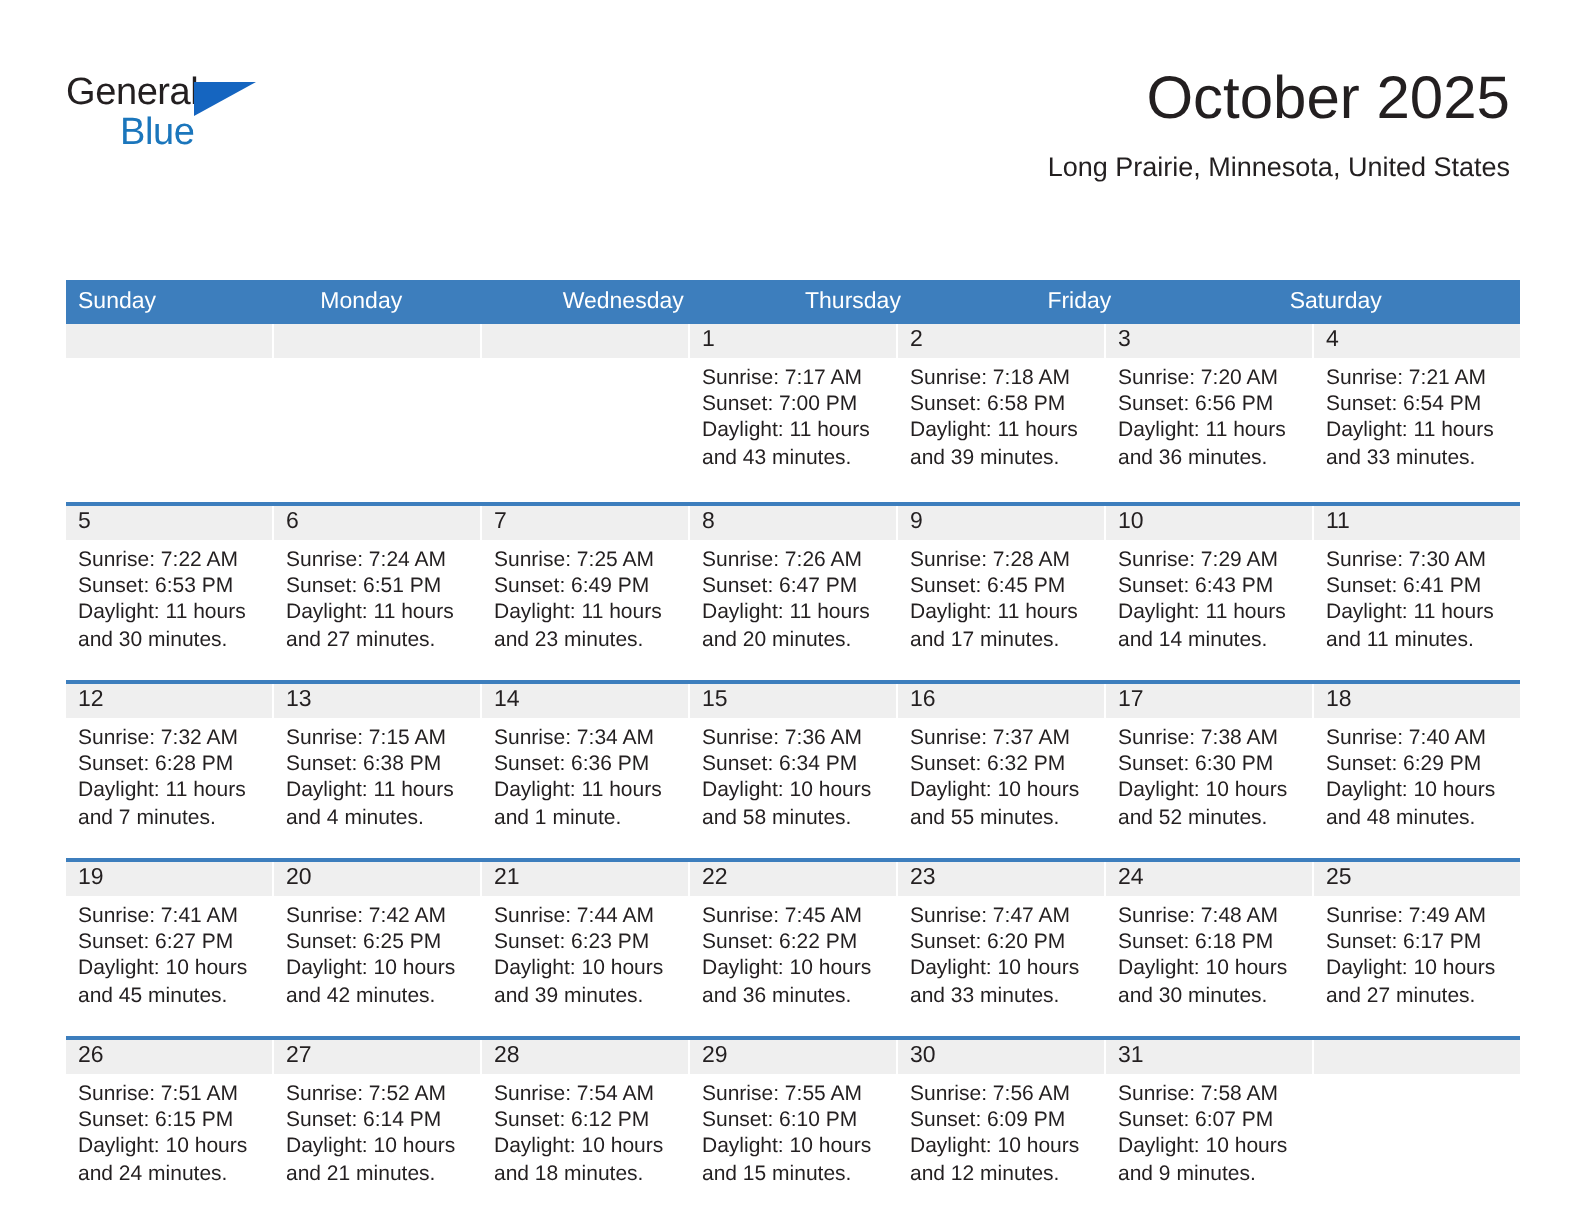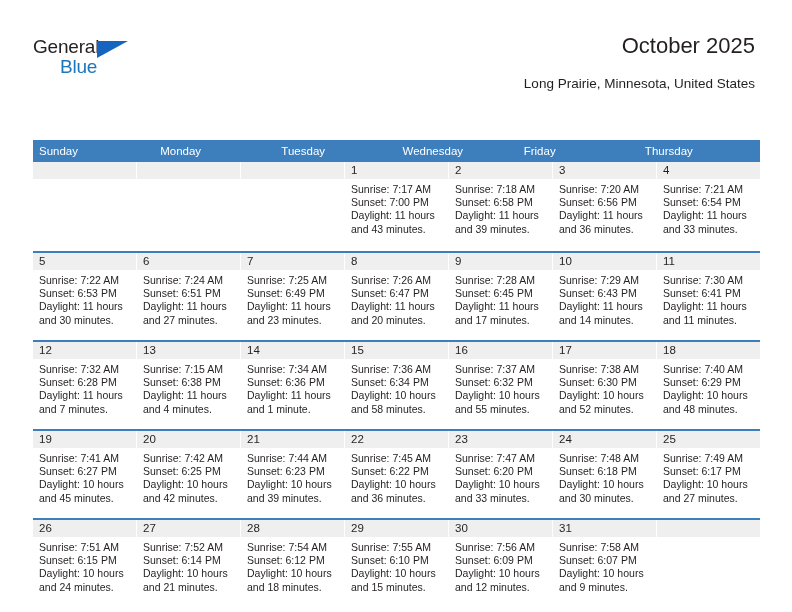--- a/index.html
+++ b/index.html
@@ -60,21 +60,21 @@
     top: 20px;
     font-size: 19px;
     color: #1b76bc;
     letter-spacing: -0.2px;
   }
 
   .title {
     position: absolute;
     right: 37px;
     top: 33px;
-    font-size: 22px;
+    font-size: 30px;
     color: #231f20;
     text-align: right;
     white-space: nowrap;
   }
   .subtitle {
     position: absolute;
     right: 37px;
     top: 76px;
     font-size: 13.5px;
     color: #231f20;
@@ -150,24 +150,24 @@
       <span class="logo-blue">Blue</span>
     </div>
     <div class="title">October 2025</div>
     <div class="subtitle">Long Prairie, Minnesota, United States</div>
   </div>
 
   <div class="calendar">
     <div class="dow-row">
       <div class="dow">Sunday</div>
       <div class="dow">Monday</div>
-      <div class="dow">Tuesday</div>
       <div class="dow">Wednesday</div>
+      <div class="dow">Thursday</div>
       <div class="dow">Friday</div>
-      <div class="dow">Thursday</div>
+      <div class="dow">Saturday</div>
     </div>
     <div id="weeks-container">
         <div class="week">
           <div class="cell empty">
             <div class="cell-head"></div>
           </div>
           <div class="cell empty">
             <div class="cell-head"></div>
           </div>
           <div class="cell empty">

